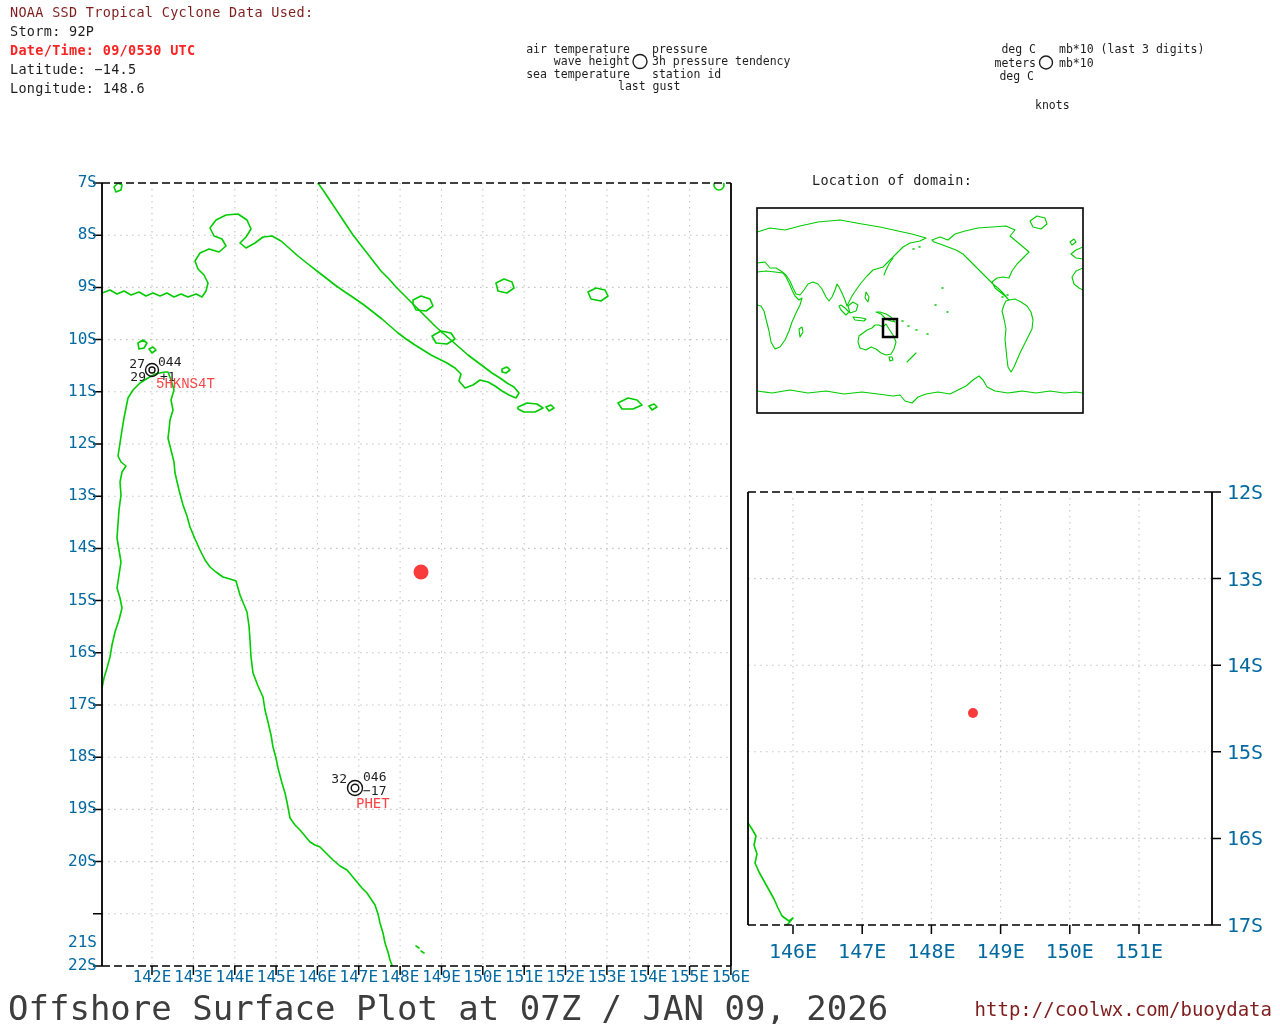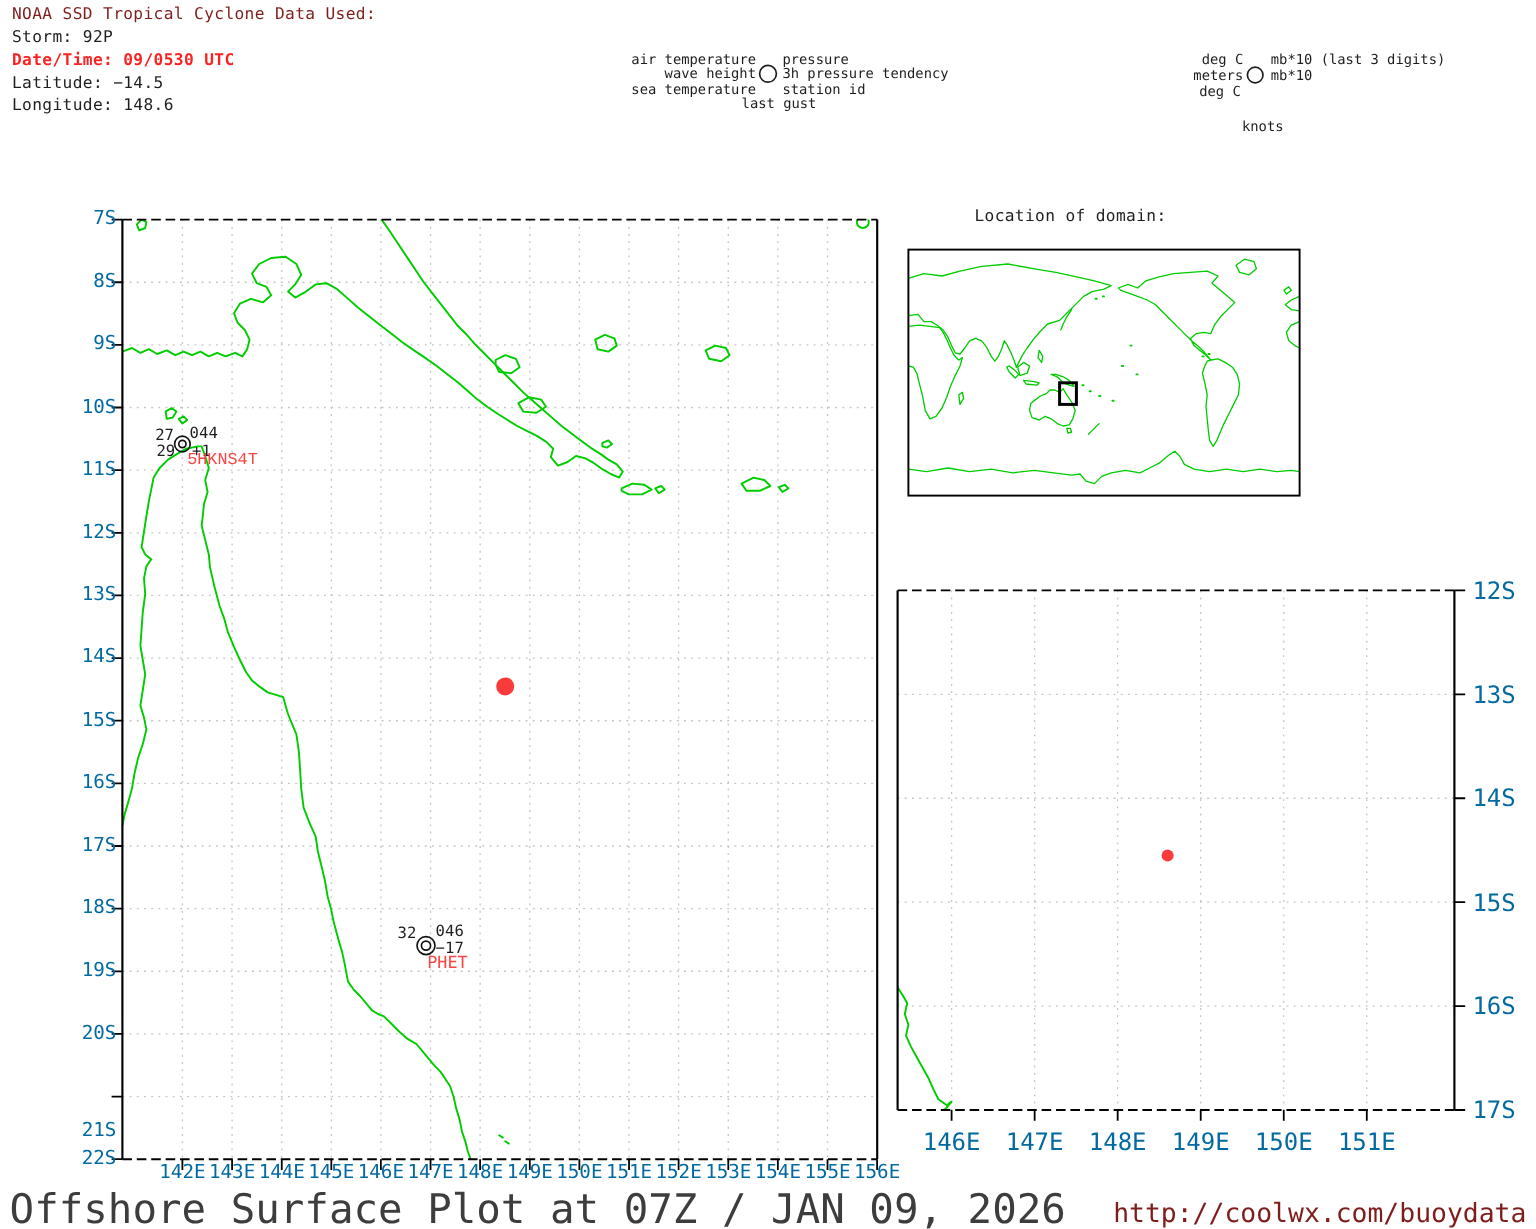--- a/index.html
+++ b/index.html
@@ -15,21 +15,21 @@
   .axis{color:#0369a1;}
   .s11{font-size:11.5px;}
   .s12{font-size:12px;letter-spacing:.3px;}
   .s13{font-size:13.5px;letter-spacing:.3px;}
   .s14{font-size:13px;}
   .sid{font-size:14px;}
   .s16{font-size:16px;}
   .s20{font-size:20px;}
   .s24{font-size:24px;letter-spacing:.5px;}
   .s34{font-size:34px;color:#3d3d3d;}
-  .s17{font-size:22px;}
+  .s17{font-size:19px;}
   svg{position:absolute;left:0;top:0;}
 </style>
 </head>
 <body>
 
 <div id="canvas">
 
 <svg width="1280" height="1024" viewBox="0 0 1280 1024">
   <defs>
     <clipPath id="mainClip">

